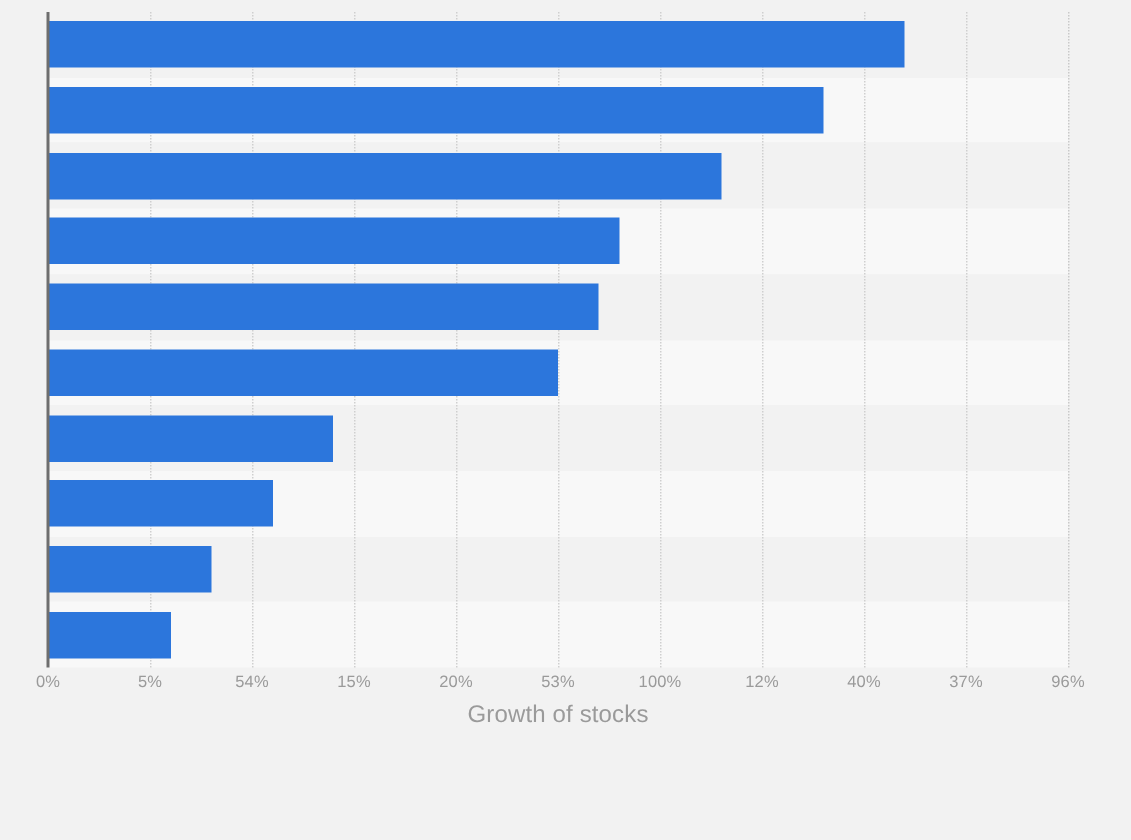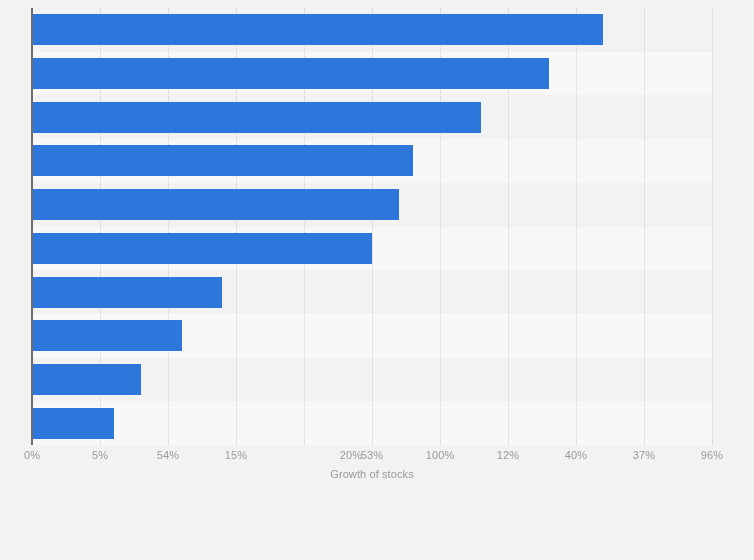--- a/index.html
+++ b/index.html
@@ -88,21 +88,21 @@
     white-space: nowrap;
     letter-spacing: 0.1px;
   }
 
   #x-axis-title {
     position: absolute;
     left: 32px;
     top: 468px;
     width: 680px;
     text-align: center;
-    font-size: 11px;
+    font-size: 16px;
     color: #9a9a9a;
     letter-spacing: 0.1px;
   }
 
   #footer-area {
     position: absolute;
     left: 0;
     top: 497px;
     width: 754px;
     height: 63px;
@@ -153,21 +153,21 @@
       </div>
   </div>
 
   <div id="y-axis-line"></div>
 
   <div id="x-axis-ticks">
       <div class="tick-label" style="left: 32px;">0%</div>
       <div class="tick-label" style="left: 100px;">5%</div>
       <div class="tick-label" style="left: 168px;">54%</div>
       <div class="tick-label" style="left: 236px; text-align: center;">15%</div>
-      <div class="tick-label" style="left: 304px; margin-left: 47px;">20%</div>
+      <div class="tick-label" style="left: 304px;">20%</div>
       <div class="tick-label" style="left: 372px;">53%</div>
       <div class="tick-label" style="left: 440px;">100%</div>
       <div class="tick-label" style="left: 508px;">12%</div>
       <div class="tick-label" style="left: 576px;">40%</div>
       <div class="tick-label" style="left: 644px;">37%</div>
       <div class="tick-label" style="left: 712px;">96%</div>
     </div>
 
   <div id="x-axis-title">Growth of stocks</div>
 

